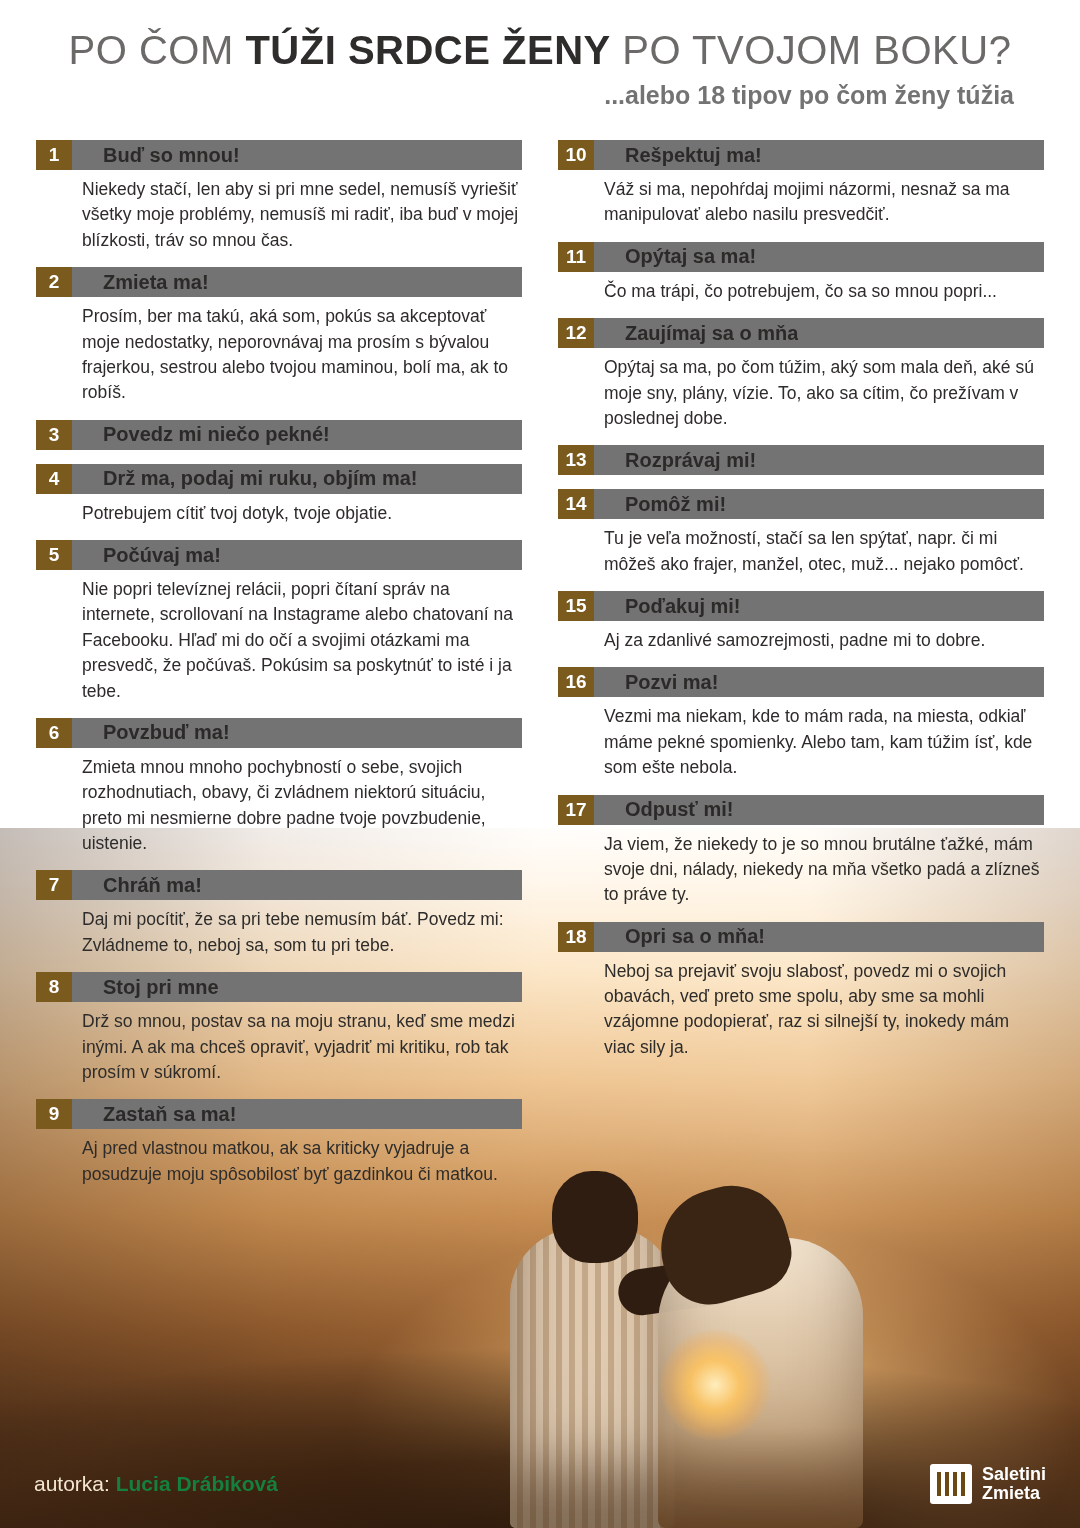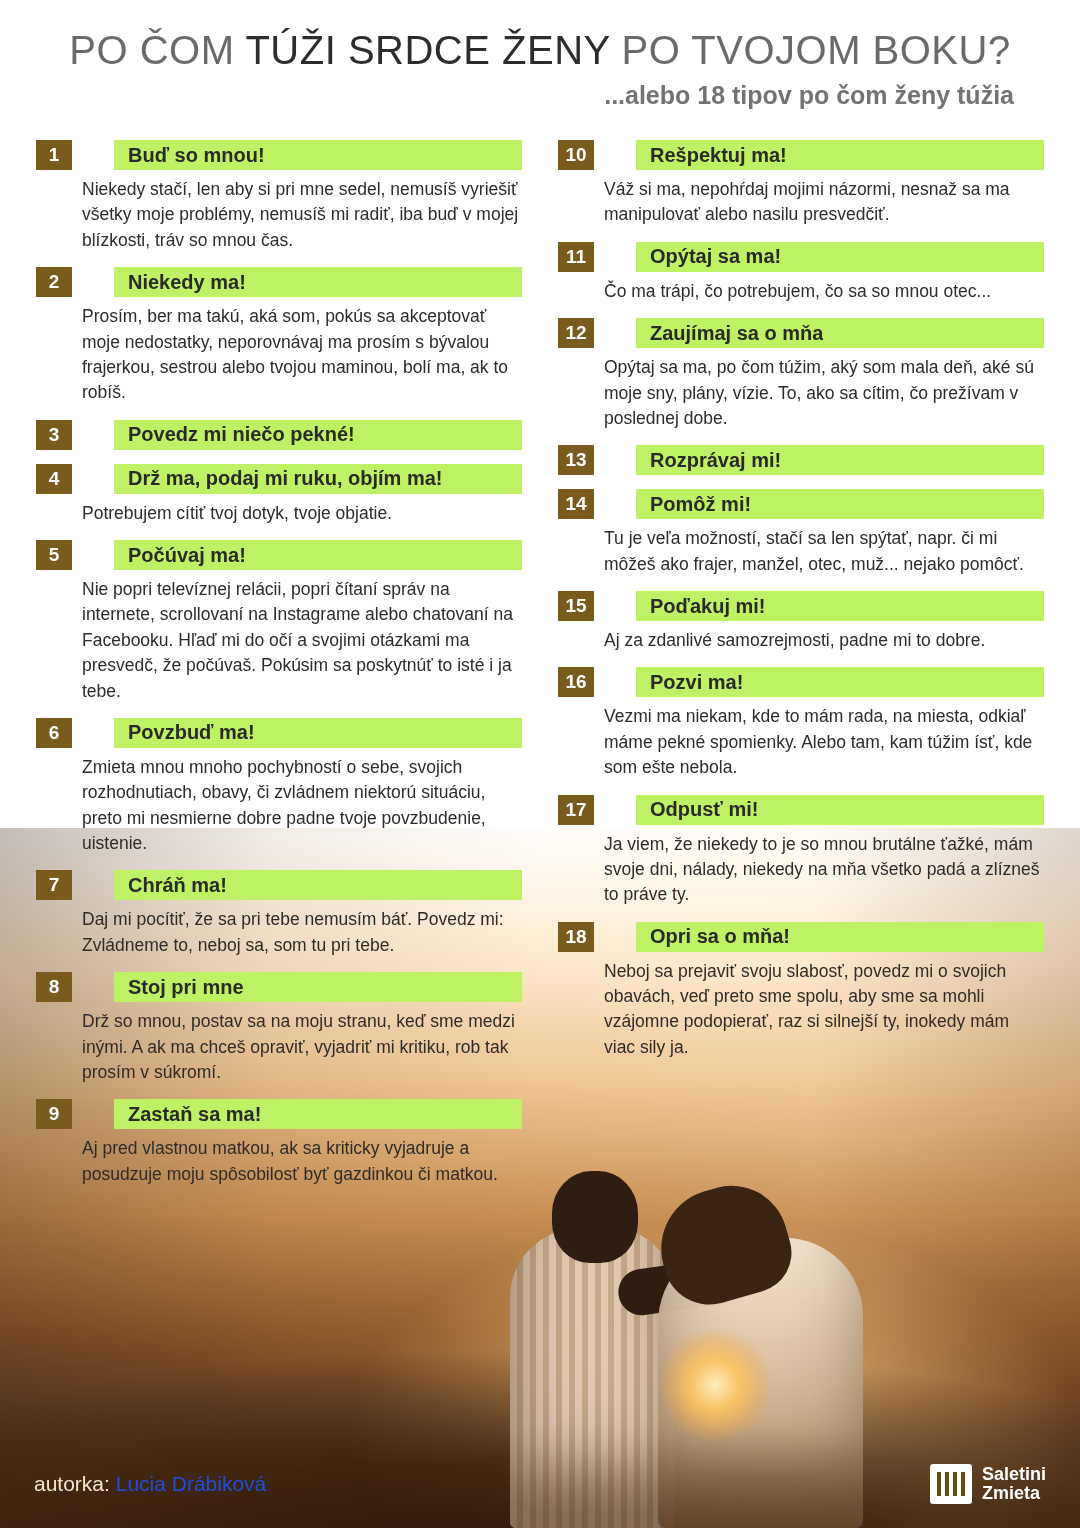--- a/index.html
+++ b/index.html
@@ -94,21 +94,21 @@
   
   .header { position: relative; padding: 28px 30px 0 30px; }
   h1.title {
     text-align: center;
     font-size: 40px;
     letter-spacing: 0.5px;
     color: #6b6a68;
     font-weight: 400;
     white-space: nowrap;
   }
-  h1.title b { color: #2f2d2b; font-weight: 400; text-align: center; }
+  h1.title b { color: #2f2d2b; font-weight: 700; text-align: center; }
   .subtitle {
     text-align: right;
     margin-top: 8px;
     padding-right: 36px;
     font-size: 25px;
     font-weight: 700;
     color: #737373;
   }
 
   
@@ -124,45 +124,44 @@
   .tip-head { display: flex; align-items: stretch; }
   .num {
     width: 36px; min-width: 36px; height: 30px;
     background: #7a5a1d;
     color: #ffffff;
     font-size: 19px; font-weight: 700;
     display: flex; align-items: center; justify-content: center;
   }
   .bar {
     flex: 1; height: 30px;
-    background: #bef264;
+    background: #737373;
     display: flex; align-items: center;
-    padding-left: 14px;
-    margin-left: 42px;
+    padding-left: 31px;
   }
   .bar span {
     font-size: 20px; font-weight: 700; color: #2b2a28;
     white-space: nowrap; overflow: hidden; text-overflow: ellipsis;
   }
   .body {
     margin: 7px 0 0 46px;
     font-size: 17.5px;
     line-height: 1.45;
     color: #2e2c2a;
   }
 
   
   .footer {
     position: absolute;
     left: 0; right: 0; bottom: 24px;
     display: flex; align-items: center; justify-content: space-between;
     padding: 0 34px;
   }
   .author { font-size: 21px; color: #f3e6d2; }
-  .author b { font-weight: 400; color: #1d4ed8; }
+  .author b { font-weight: 700; color: #15803d; }
   .logo { display: flex; align-items: center; gap: 10px; }
   .logo-mark {
     width: 42px; height: 40px; background: #ffffff; border-radius: 3px;
     position: relative;
   }
   .logo-mark:before {
     content: ""; position: absolute; left: 7px; top: 8px; width: 28px; height: 24px;
     background:
       linear-gradient(90deg, #6b4a12 0 4px, transparent 4px 8px, #6b4a12 8px 12px, transparent 12px 16px, #6b4a12 16px 20px, transparent 20px 24px, #6b4a12 24px 28px);
   }
@@ -202,21 +201,21 @@
             <span>Buď so mnou!</span>
           </div>
       </div>
       <div class="body">Niekedy stačí, len aby si pri mne sedel, nemusíš vyriešiť všetky moje problémy, nemusíš mi radiť, iba buď v mojej blízkosti, tráv so mnou čas.</div>
     </div>
 
     <div class="tip">
       <div class="tip-head">
         <div class="num">2</div>
         <div class="bar">
-            <span>Niekedy ma!</span>
+            <span>Zmieta ma!</span>
           </div>
       </div>
       <div class="body">Prosím, ber ma takú, aká som, pokús sa akceptovať moje nedostatky, neporovnávaj ma prosím s bývalou frajerkou, sestrou alebo tvojou maminou, bolí ma, ak to robíš.</div>
     </div>
 
     <div class="tip">
       <div class="tip-head">
         <div class="num">3</div>
         <div class="bar">
             <span>Povedz mi niečo pekné!</span>
@@ -298,21 +297,21 @@
       <div class="body">Váž si ma, nepohŕdaj mojimi názormi, nesnaž sa ma manipulovať alebo nasilu presvedčiť.</div>
     </div>
 
     <div class="tip">
       <div class="tip-head">
         <div class="num">11</div>
         <div class="bar">
             <span>Opýtaj sa ma!</span>
           </div>
       </div>
-      <div class="body">Čo ma trápi, čo potrebujem, čo sa so mnou otec...</div>
+      <div class="body">Čo ma trápi, čo potrebujem, čo sa so mnou popri...</div>
     </div>
 
     <div class="tip">
       <div class="tip-head">
         <div class="num">12</div>
         <div class="bar">
             <span>Zaujímaj sa o mňa</span>
           </div>
       </div>
       <div class="body">Opýtaj sa ma, po čom túžim, aký som mala deň, aké sú moje sny, plány, vízie. To, ako sa cítim, čo prežívam v poslednej dobe.</div>

